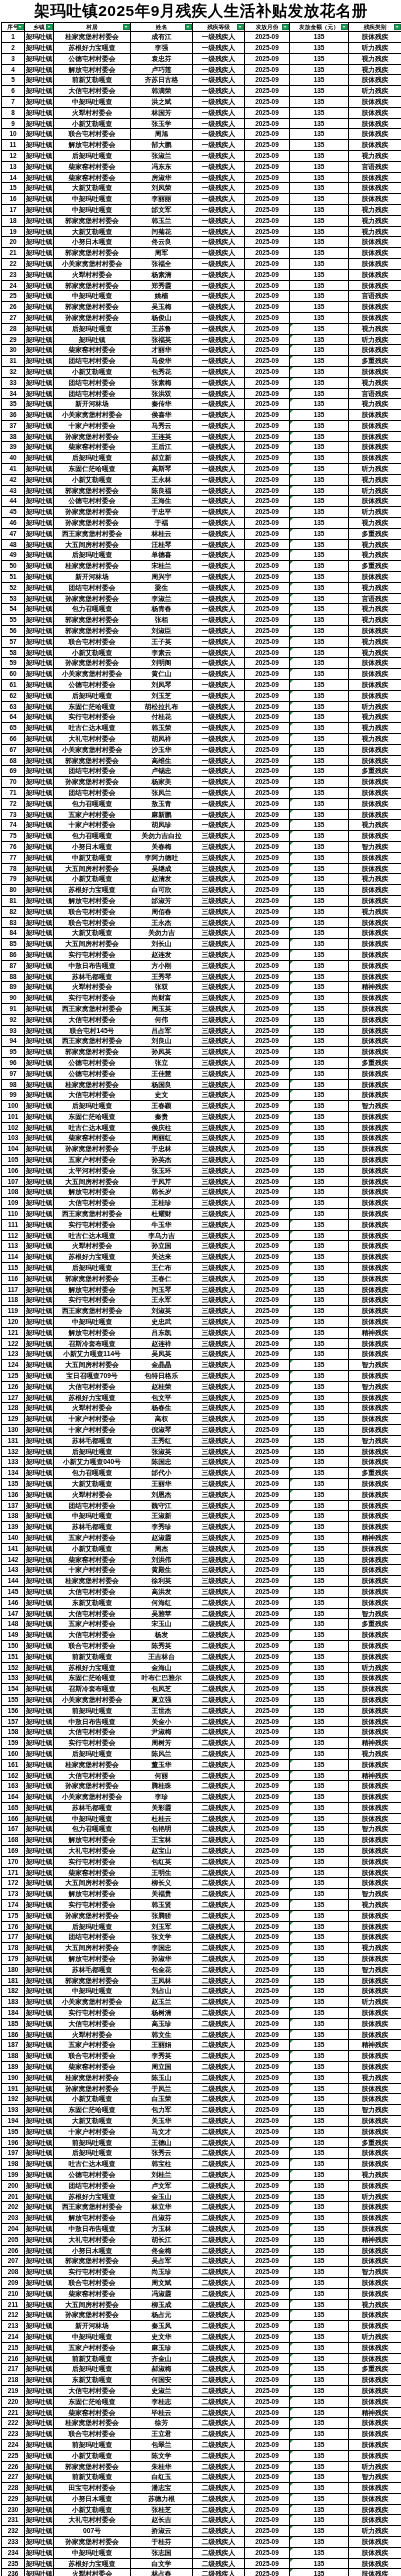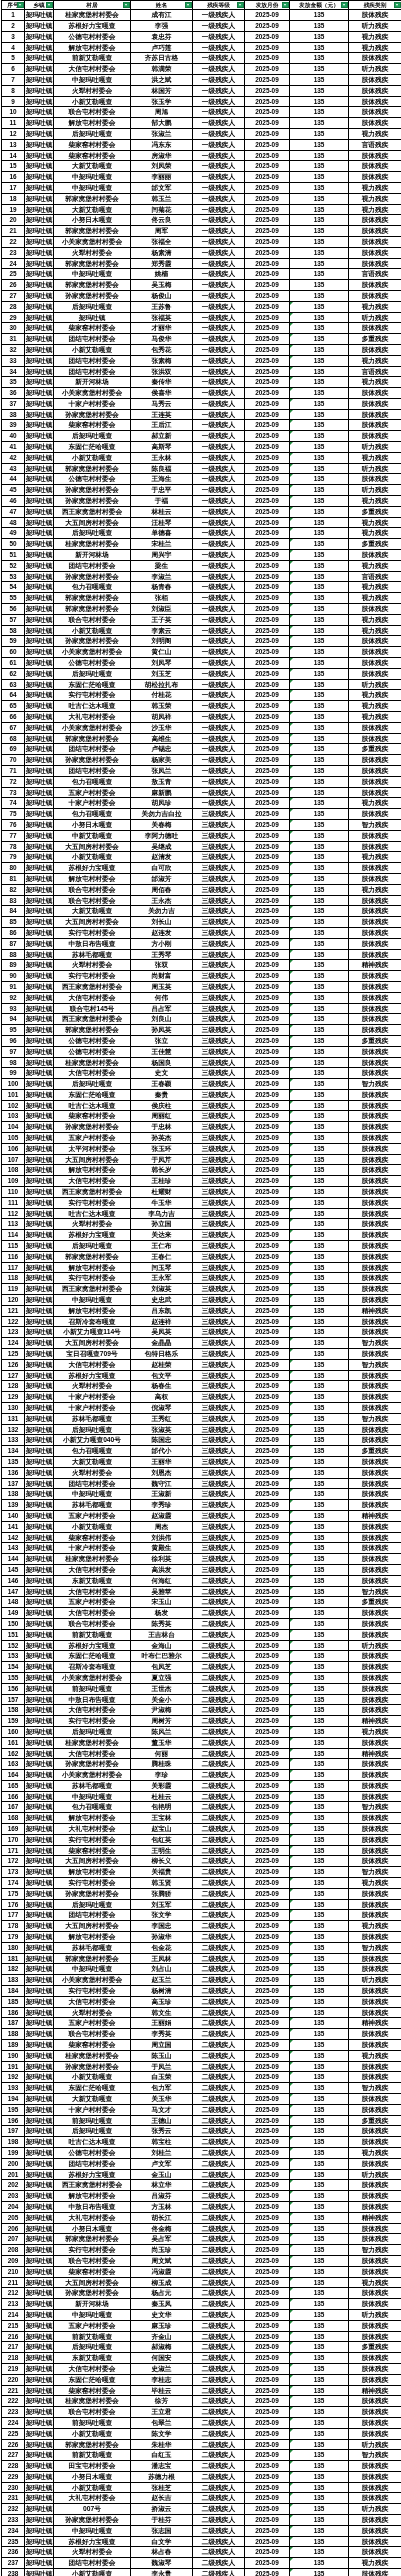--- a/index.html
+++ b/index.html
@@ -22,20 +22,21 @@
   .filter-btn .arr{width:0;height:0;border-left:1.5px solid transparent;
       border-right:1.5px solid transparent;border-top:2.1px solid #ffffff;}
   td.flagged{position:relative;}
   td.flagged::before{content:"";position:absolute;left:0;top:0;width:0;height:0;
       border-top:3.6px solid #1f8a3b;border-right:3.6px solid transparent;}
 </style>
 </head>
 <body>
 
 <div class="sheet">
+  <div class="title">架玛吐镇2025年9月残疾人生活补贴发放花名册</div>
   <table>
     <colgroup>
       <col class="c-no">
         <col class="c-town">
         <col class="c-village">
         <col class="c-name">
       <col class="c-grade">
         <col class="c-month">
         <col class="c-amount">
         <col class="c-cat">

